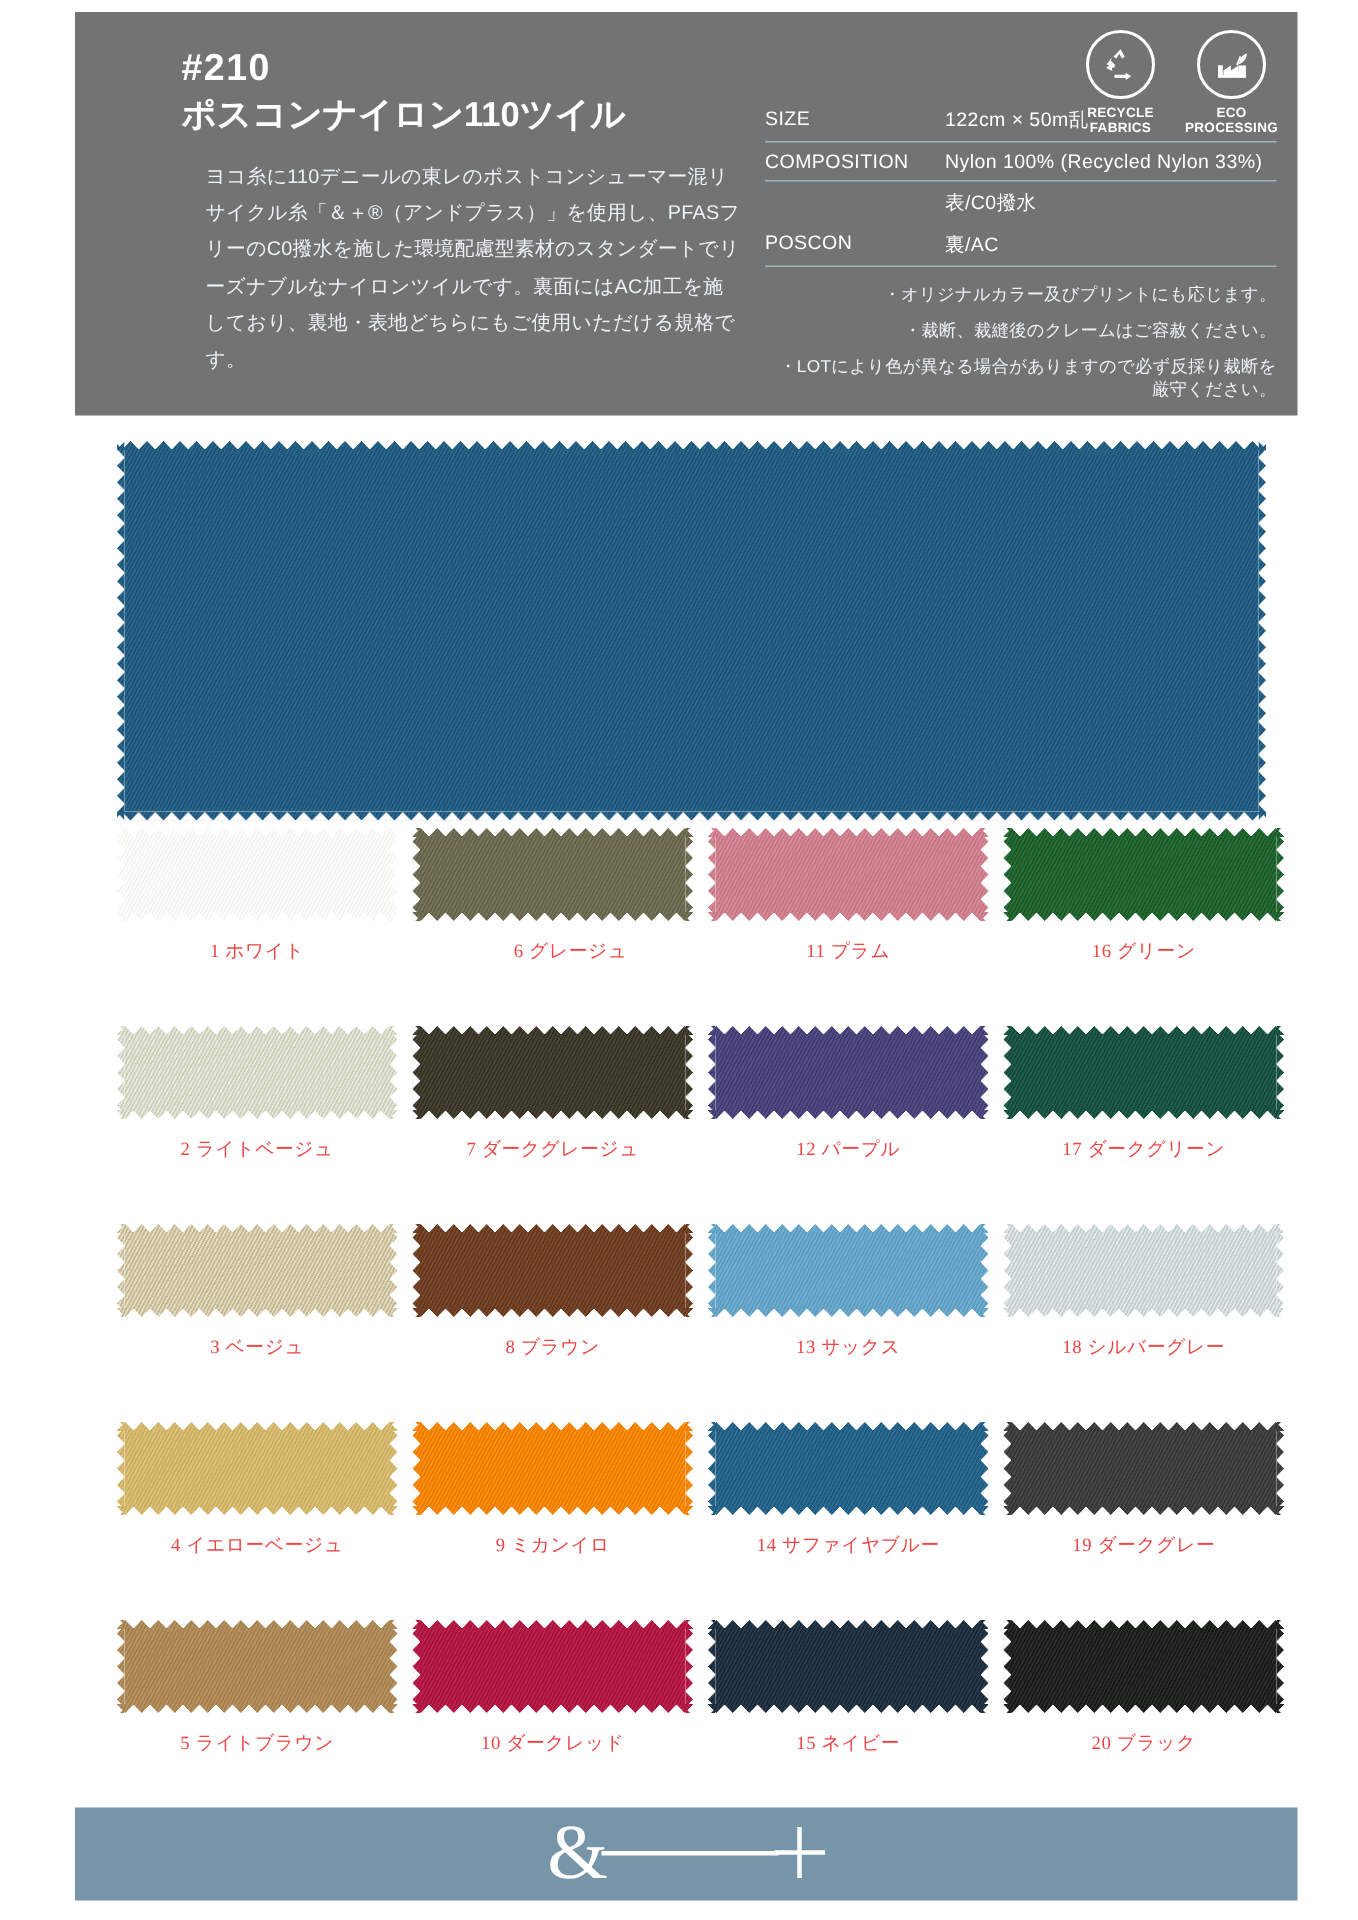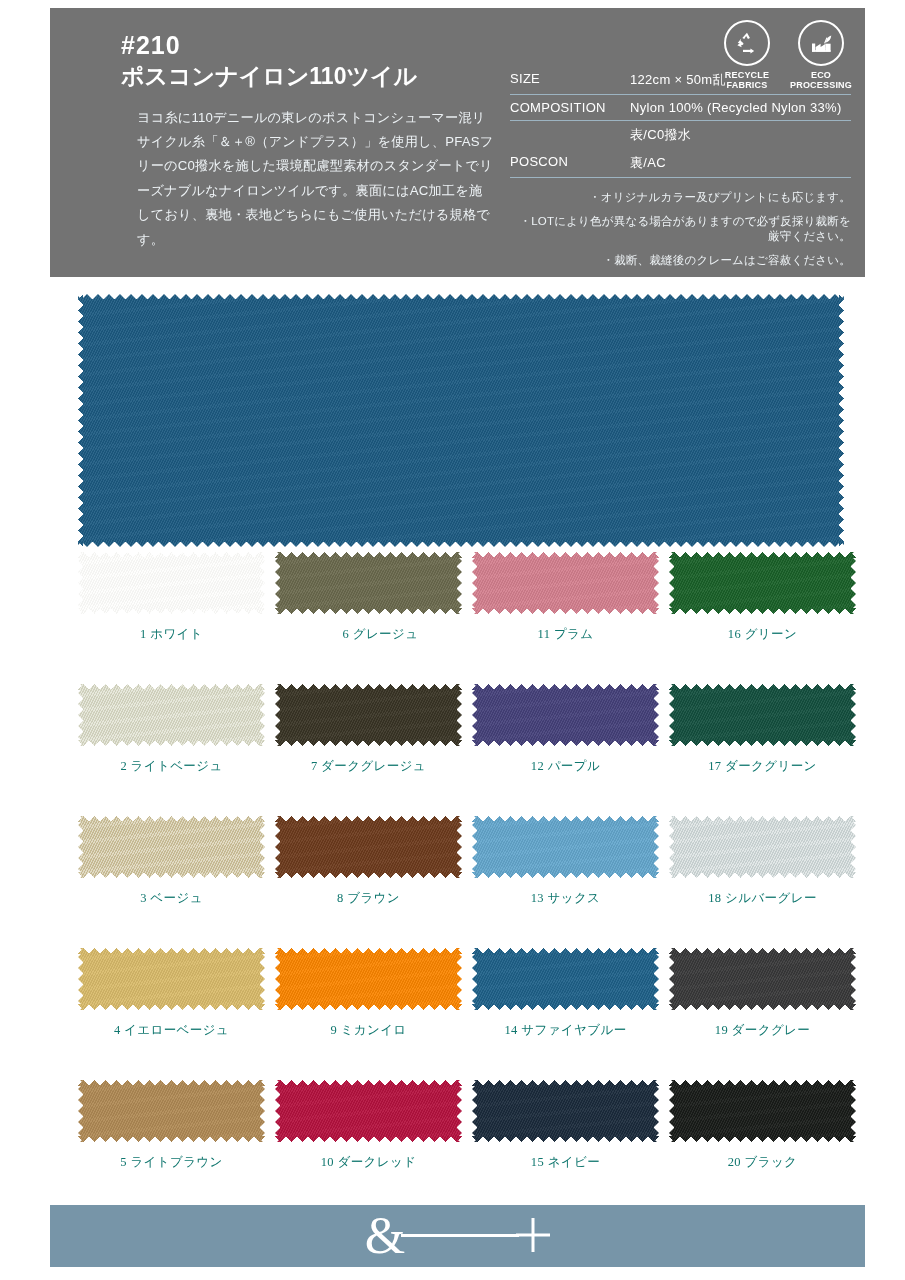--- a/index.html
+++ b/index.html
@@ -131,21 +131,21 @@
       -62deg,
       rgba(255,255,255,0.5) 0px,
       rgba(255,255,255,0.5) 1px,
       rgba(0,0,0,0.045) 1px,
       rgba(0,0,0,0.045) 2.2px
     );
   }
 
   .sw-label{
     position:absolute;width:100%;text-align:center;
-    font-size:12.5px;color:#0f766e;
+    font-size:12.5px;color:#ef4444;
     font-family:"Liberation Serif","DejaVu Serif",serif;
     letter-spacing:0.4px;white-space:nowrap;
   }
 
   
   .footer{
     position:absolute;left:50px;top:1205px;width:815px;height:62px;
     background:#7795a8;
     display:flex;align-items:center;justify-content:center;
   }
@@ -237,22 +237,22 @@
         </tr>
         <tr>
           <td class="k">POSCON</td>
           <td>裏/AC</td>
         </tr>
       </tbody>
     </table>
 
     <div class="notes">
       <p>・オリジナルカラー及びプリントにも応じます。</p>
+      <p>・裁断、裁縫後のクレームはご容赦ください。</p>
       <p>・LOTにより色が異なる場合がありますので必ず反採り裁断を厳守ください。</p>
-      <p>・裁断、裁縫後のクレームはご容赦ください。</p>
     </div>
 
   </div>
 </div>
 
 <div class="sheet" id="sheet">
     <div class="sw-wrap" style="left: 78px; top: 17px; width: 766px; height: 253px;">
       <div class="swatch">
         <div class="body side" style="background: rgb(29, 91, 130);"></div>
       </div>

